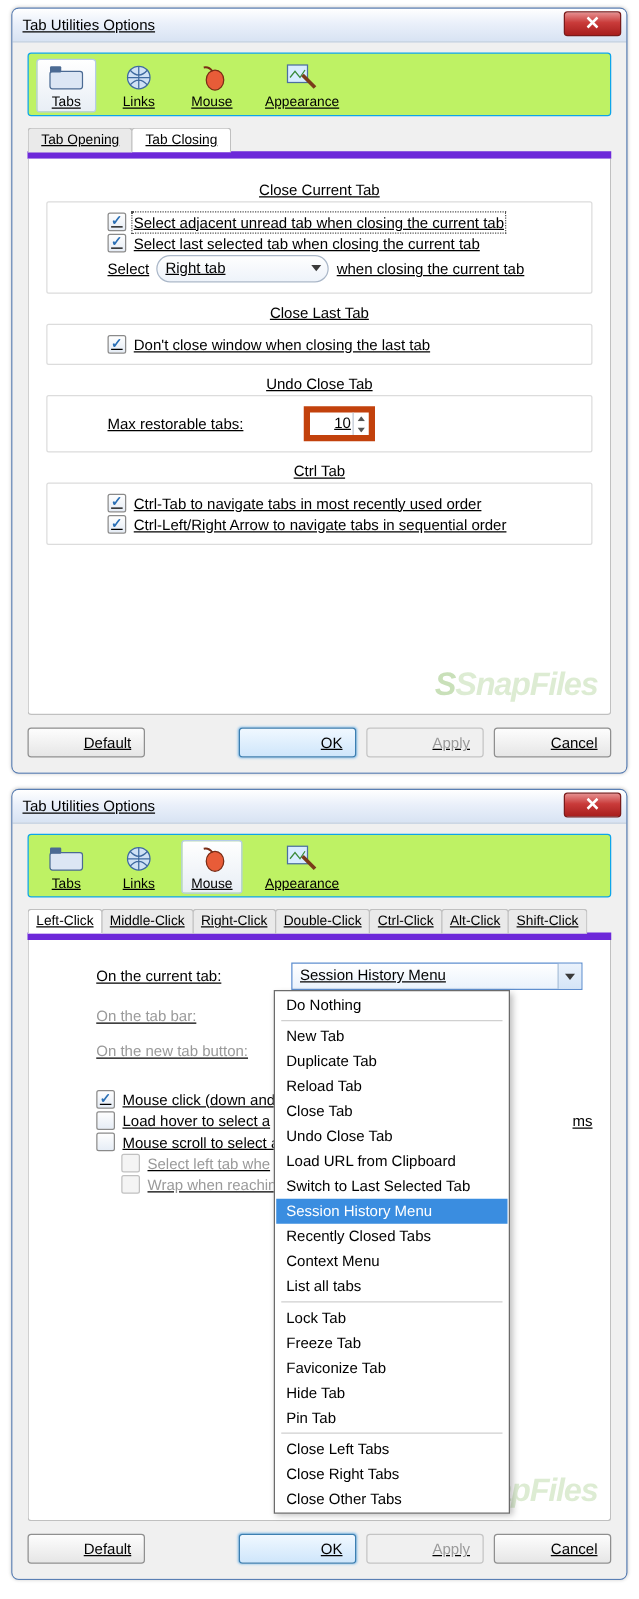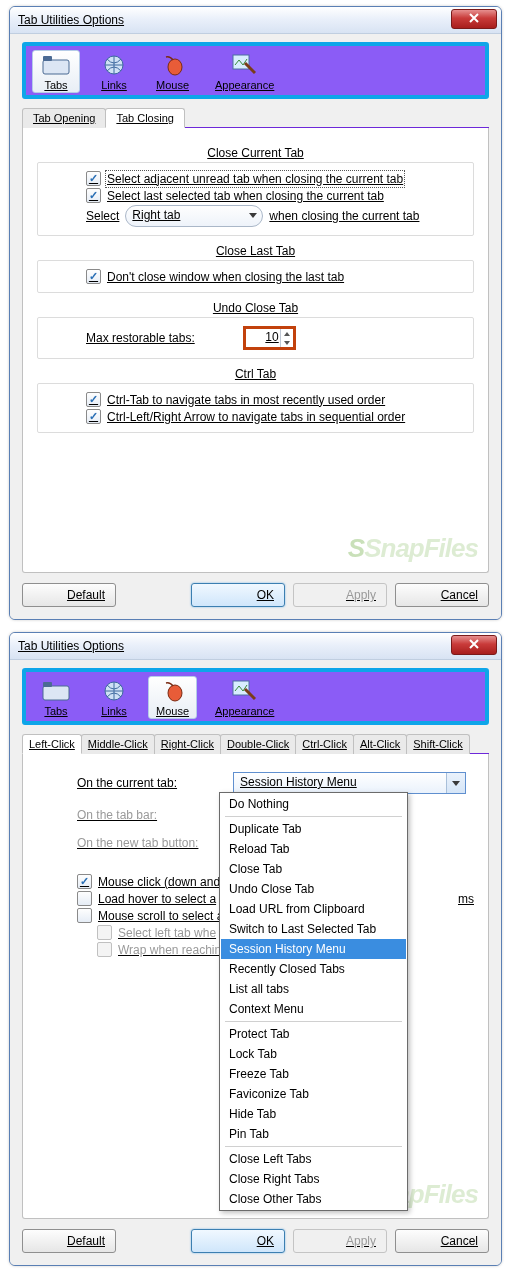--- a/index.html
+++ b/index.html
@@ -38,41 +38,41 @@
     width: 44px; height: 18px;
     background: linear-gradient(to bottom, #e68f8f 0%, #c93b3a 45%, #a81e1d 100%);
     border: 1px solid #7a1a1a;
     border-radius: 3px;
     display: flex; align-items: center; justify-content: center;
   }
   .close-btn svg { width: 10px; height: 10px; }
   .body-area { padding: 8px 12px 12px 12px; background: #f0f0f0; }
   
   .icon-toolbar {
-    border: 4px solid #0ea5e9;
-    background: #8b5cf6;
+    border: 1px solid #0ea5e9;
+    background: #bef264;
     border-radius: 3px;
     display: flex;
     padding: 4px 6px 2px 6px;
     gap: 10px;
   }
   .icon-tab {
     display: flex; flex-direction: column; align-items: center;
     padding: 2px 8px; border-radius: 3px;
     cursor: default;
   }
   .icon-tab.selected {
     background: linear-gradient(to bottom, #ffffff, #e8eef5);
     border: 1px solid #b5cce8;
     padding: 1px 7px;
   }
   .icon-tab .icon-slot { width: 32px; height: 26px; display:flex; align-items:center; justify-content:center; }
   .icon-tab .label { font-size: 11px; margin-top: 1px; }
   
-  .subtabs { margin-top: 8px; display: flex; border-bottom: 1px solid #6d28d9; }
+  .subtabs { margin-top: 8px; display: flex; border-bottom: 6px solid #6d28d9; }
   .subtab {
     padding: 3px 10px;
     border: 1px solid #c0c0c0;
     border-bottom: none;
     background: #eaeaea;
     margin-right: 0;
     font-size: 11px;
     position: relative;
     top: 1px;
     border-radius: 3px 3px 0 0;
@@ -119,21 +119,21 @@
     height: 18px; line-height: 16px;
     display: inline-block;
     min-width: 100px;
   }
   .select::after {
     content: ""; position: absolute; right: 5px; top: 7px;
     border-left: 4px solid transparent; border-right: 4px solid transparent;
     border-top: 5px solid #3a3a3a;
   }
   .num-input {
-    border: 3px solid #c2410c; background: #fff;
+    border: 5px solid #c2410c; background: #fff;
     width: 30px; padding: 1px 14px 1px 3px;
     font-size: 12px; height: 16px; text-align: right;
     position: relative; display: inline-block;
   }
   .spinner {
     position: absolute; right: 0; top: 0; bottom: 0; width: 12px;
     border-left: 1px solid #c0c8d4;
     display: flex; flex-direction: column;
   }
   .spinner div { flex:1; display:flex; align-items:center; justify-content:center; }
@@ -468,32 +468,32 @@
               <span>Cancel</span>
             </div>
       </div>
     </div>
   </div>
 </div>
 
 <div class="dropdown-list" id="dd">
       <div class="item">Do Nothing</div>
       <div class="sep"></div>
+      <div class="item">New Tab</div>
       <div class="item">Duplicate Tab</div>
       <div class="item">Reload Tab</div>
       <div class="item">Close Tab</div>
       <div class="item">Undo Close Tab</div>
       <div class="item">Load URL from Clipboard</div>
       <div class="item">Switch to Last Selected Tab</div>
       <div class="item highlight">Session History Menu</div>
       <div class="item">Recently Closed Tabs</div>
+      <div class="item">Context Menu</div>
       <div class="item">List all tabs</div>
-      <div class="item">Context Menu</div>
       <div class="sep"></div>
-      <div class="item">Protect Tab</div>
       <div class="item">Lock Tab</div>
       <div class="item">Freeze Tab</div>
       <div class="item">Faviconize Tab</div>
       <div class="item">Hide Tab</div>
       <div class="item">Pin Tab</div>
       <div class="sep"></div>
       <div class="item">Close Left Tabs</div>
       <div class="item">Close Right Tabs</div>
       <div class="item">Close Other Tabs</div>
     </div>

